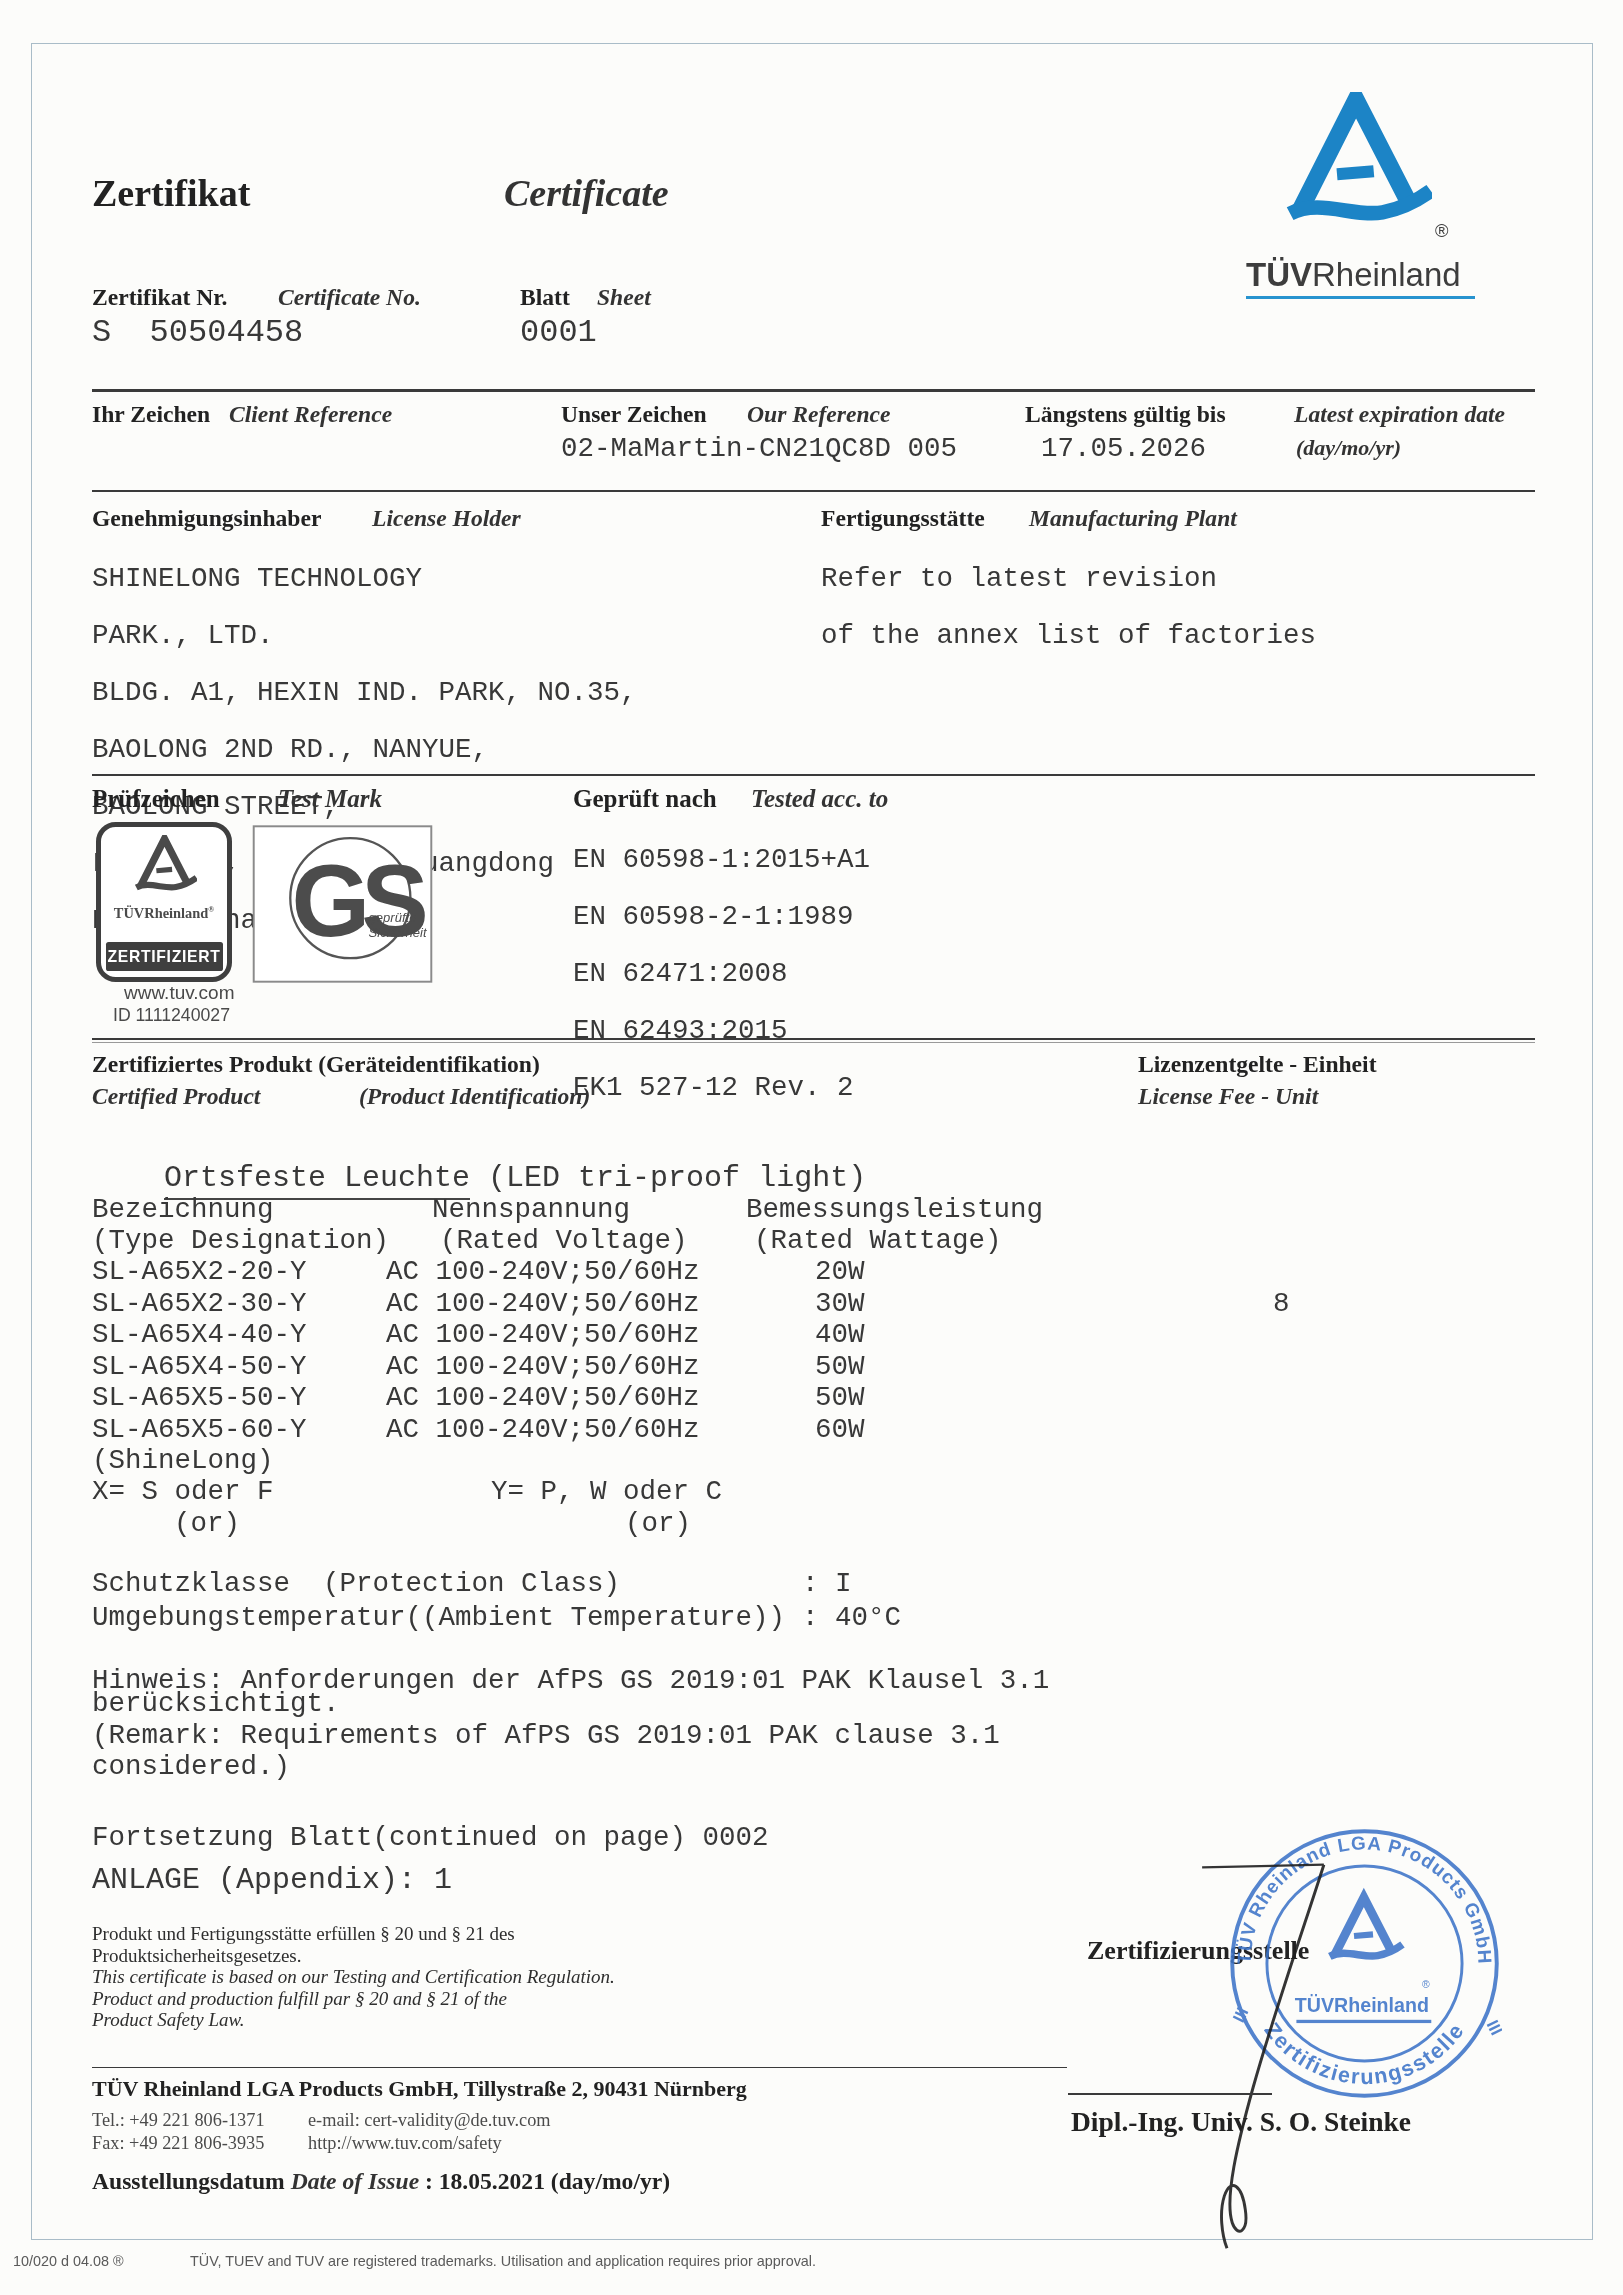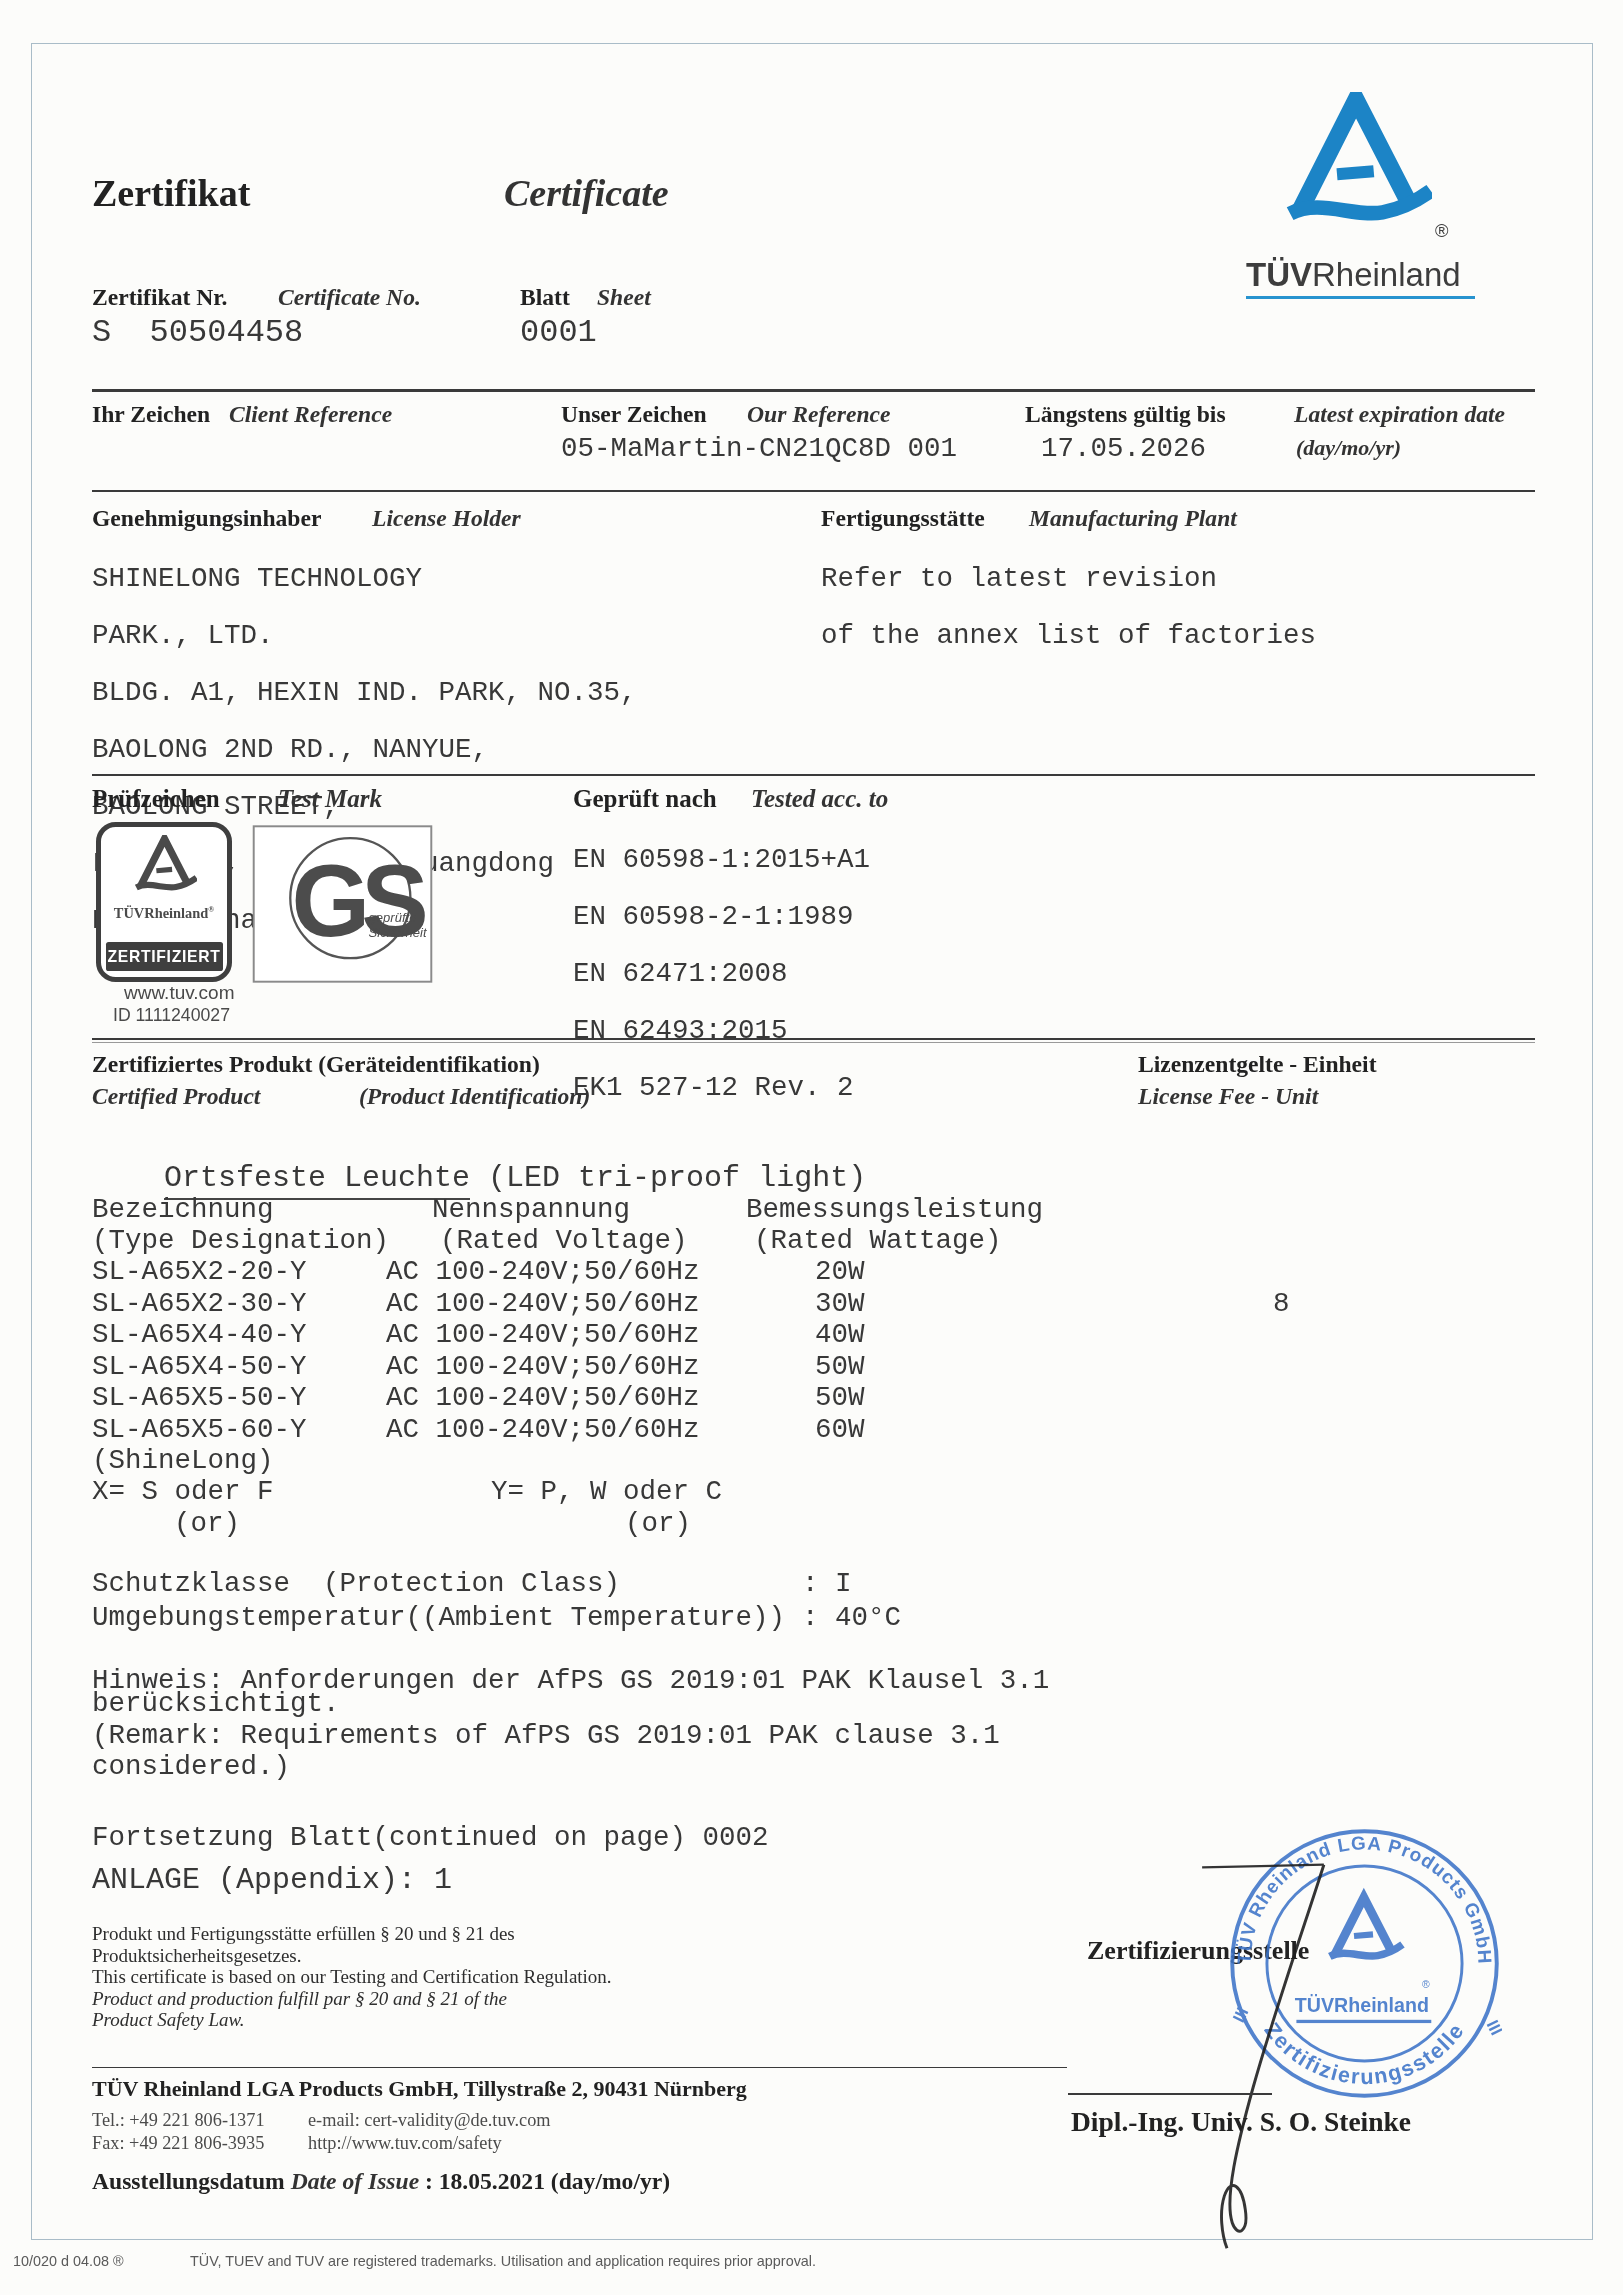--- a/index.html
+++ b/index.html
@@ -63,21 +63,21 @@
   <div class="abs mono m44" style="left:520px;top:314px;">0001</div>
 
   <div class="abs rule" style="left:92px;top:389px;width:1443px;height:2.6px;"></div>
 
   <div class="abs ser-b f36" style="left:92px;top:401px;">Ihr Zeichen</div>
   <div class="abs ser-bi f36" style="left:229px;top:401px;">Client Reference</div>
   <div class="abs ser-b f36" style="left:561px;top:401px;">Unser Zeichen</div>
   <div class="abs ser-bi f36" style="left:747px;top:401px;">Our Reference</div>
   <div class="abs ser-b f36" style="left:1025px;top:401px;">Längstens gültig bis</div>
   <div class="abs ser-bi f36" style="left:1294px;top:401px;">Latest expiration date</div>
-  <div class="abs mono m42" style="left:561px;top:432px;">05-MaMartin-CN21QC8D 001</div>
+  <div class="abs mono m42" style="left:561px;top:432px;">02-MaMartin-CN21QC8D 005</div>
   <div class="abs mono m42" style="left:1041px;top:432px;">17.05.2026</div>
   <div class="abs ser-bi f34" style="left:1296px;top:435px;">(day/mo/yr)</div>
 
   <div class="abs rule" style="left:92px;top:490px;width:1443px;"></div>
 
   <div class="abs ser-b f36" style="left:92px;top:505px;">Genehmigungsinhaber</div>
   <div class="abs ser-bi f36" style="left:372px;top:505px;">License Holder</div>
   <div class="abs mono addr" style="left:92px;top:538px;">
     <div>SHINELONG TECHNOLOGY</div>
     <div>PARK., LTD.</div>
@@ -187,21 +187,21 @@
   <div class="abs mono m42" style="left:92px;top:1687px;">berücksichtigt.</div>
   <div class="abs mono m42" style="left:92px;top:1719px;">(Remark: Requirements of AfPS GS 2019:01 PAK clause 3.1</div>
   <div class="abs mono m42" style="left:92px;top:1750px;">considered.)</div>
 
   <div class="abs mono m42" style="left:92px;top:1821px;">Fortsetzung Blatt(continued on page) 0002</div>
   <div class="abs mono m46" style="left:92px;top:1863px;">ANLAGE (Appendix): 1</div>
 
   <div class="abs ser" style="left:92px;top:1923px;font-size:19px;line-height:21.6px;width:785px;">
     <div>Produkt und Fertigungsstätte erfüllen § 20 und § 21 des</div>
     <div>Produktsicherheitsgesetzes.</div>
-    <div style="">This certificate is based on our Testing and Certification Regulation.</div>
+    <div style="font-style:italic;">This certificate is based on our Testing and Certification Regulation.</div>
     <div style="font-style:italic;">Product and production fulfill par § 20 and § 21 of the</div>
     <div style="font-style:italic;">Product Safety Law.</div>
   </div>
 
   <div class="abs rule" style="left:92px;top:2067px;width:975px;height:1.3px;"></div>
 
   <div class="abs ser-b f34" style="left:92px;top:2076px;">TÜV Rheinland LGA Products GmbH, Tillystraße 2, 90431 Nürnberg</div>
   <div class="abs ser f28" style="left:92px;top:2110px;color:#4b4b4b;">Tel.: +49 221 806-1371</div>
   <div class="abs ser f28" style="left:308px;top:2110px;color:#4b4b4b;">e-mail: cert-validity@de.tuv.com</div>
   <div class="abs ser f28" style="left:92px;top:2133px;color:#4b4b4b;">Fax: +49 221 806-3935</div>

